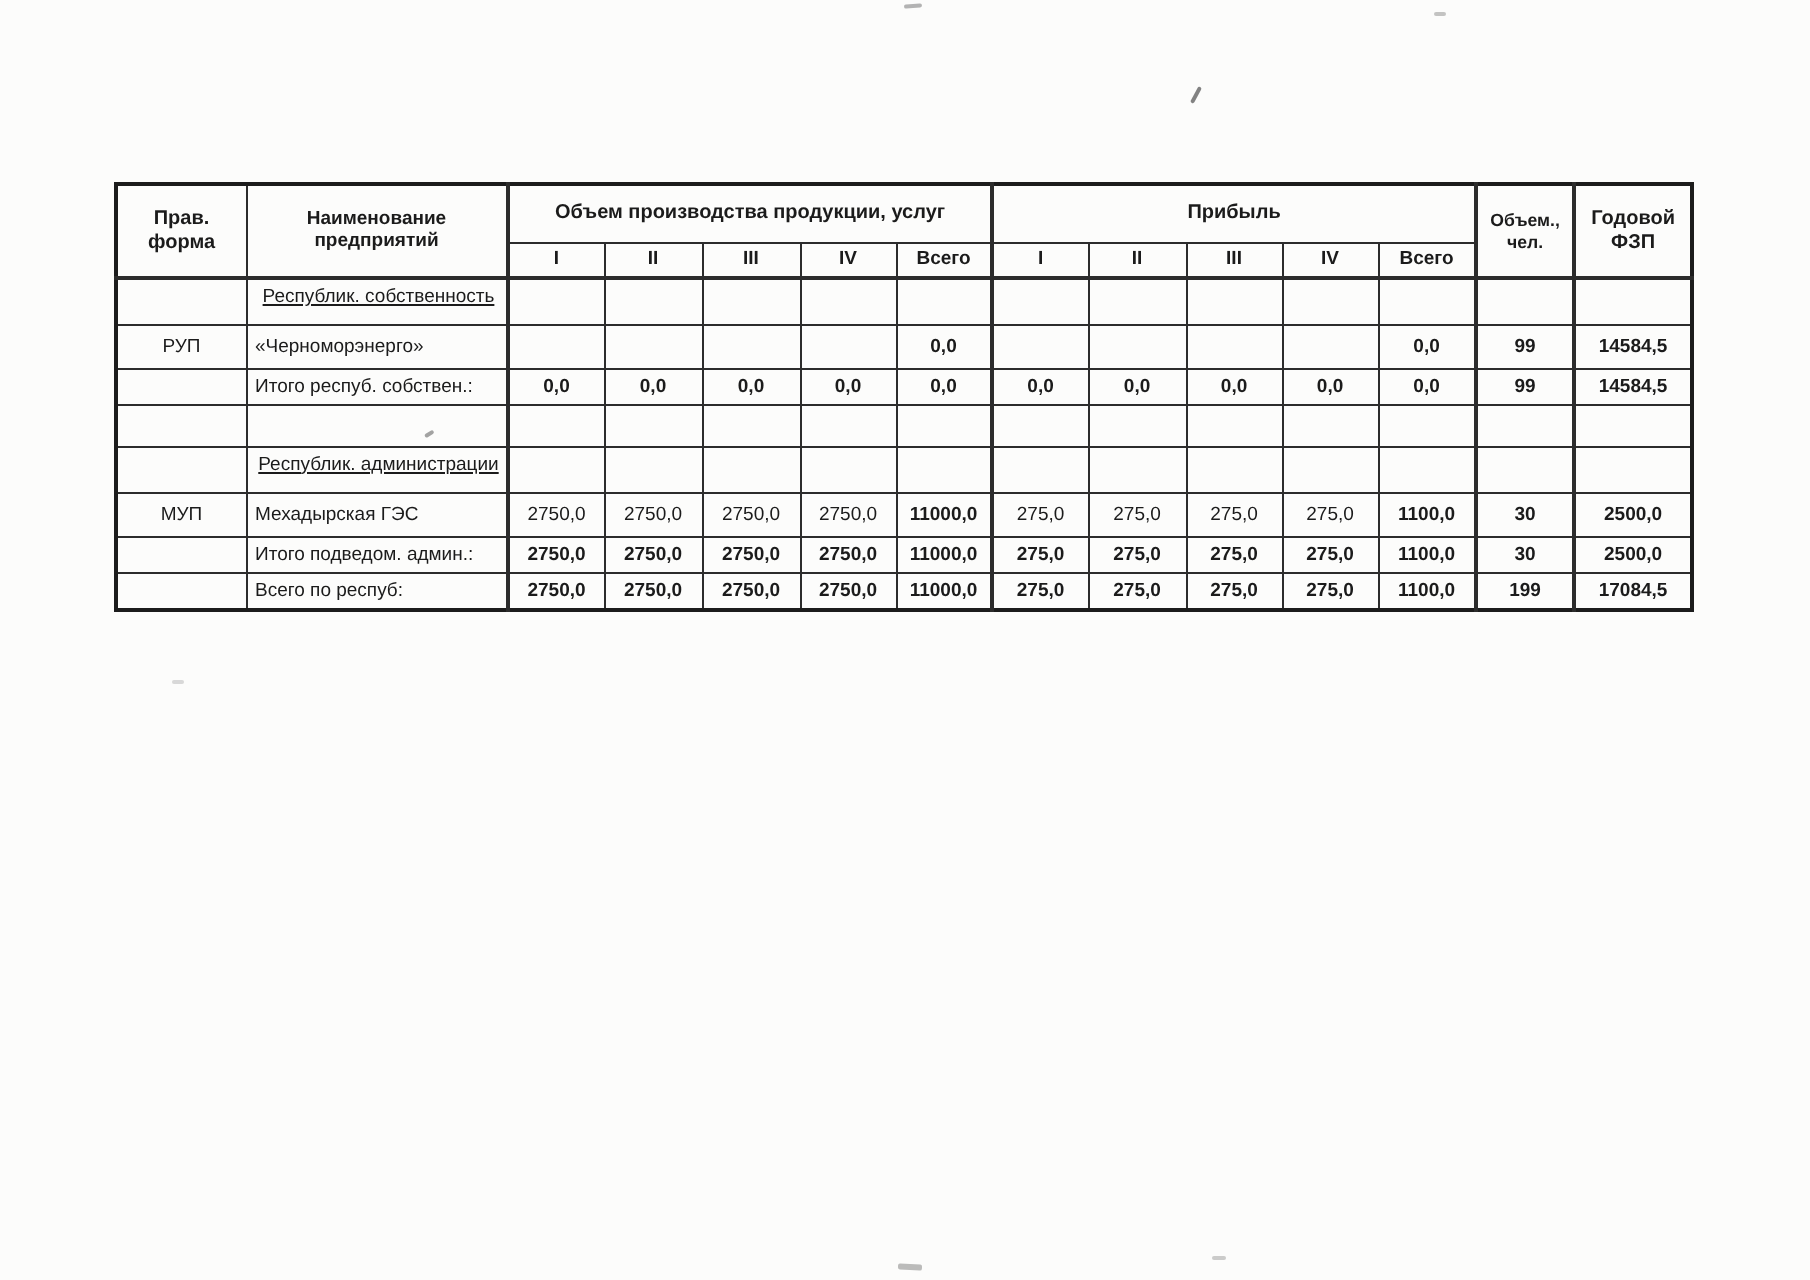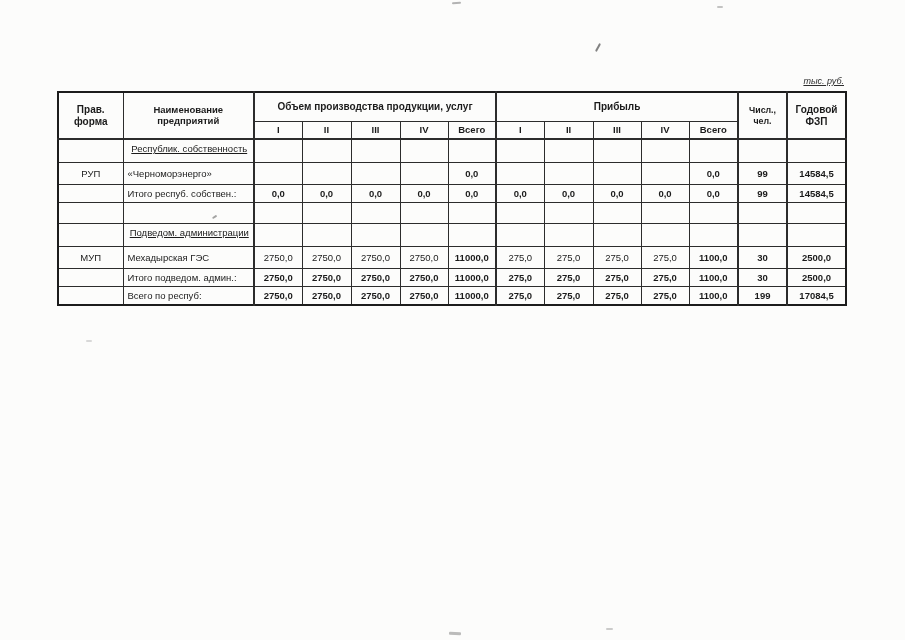--- a/index.html
+++ b/index.html
@@ -49,21 +49,20 @@
   .sp-pen{left:212px;top:216px;width:5px;height:1.5px;transform:rotate(-32deg);opacity:.55;}
   .sp-dash{left:86px;top:340px;width:6px;height:1.5px;opacity:.22;}
   .sp-bot1{left:449px;top:632px;width:12px;height:3px;opacity:.4;transform:rotate(3deg);}
   .sp-bot2{left:606px;top:628px;width:7px;height:2px;opacity:.3;}
 </style>
 </head>
 <body>
 
 <div class="sheet">
 
-  <div class="units">тыс. руб.</div>
 
   <span class="mark tick"></span>
   <span class="mark sp-top1"></span>
   <span class="mark sp-top2"></span>
   <span class="mark sp-pen"></span>
   <span class="mark sp-dash"></span>
   <span class="mark sp-bot1"></span>
   <span class="mark sp-bot2"></span>
 
   <table class="report">
@@ -82,21 +81,21 @@
         <col style="width:49px">
       <col style="width:49px">
         <col style="width:59px">
     </colgroup>
     <thead>
       <tr class="h1">
         <th rowspan="2">Прав. форма</th>
         <th rowspan="2" class="th-name br2">Наименование предприятий</th>
         <th colspan="5" class="br2">Объем производства продукции, услуг</th>
         <th colspan="5" class="br2">Прибыль</th>
-        <th rowspan="2" class="th-staff br2">Числ., чел.</th>
+        <th rowspan="2" class="th-staff br2">Объем., чел.</th>
         <th rowspan="2">Годовой ФЗП</th>
       </tr>
       <tr class="h2">
         <th>I</th>
         <th>II</th>
         <th>III</th>
         <th>IV</th>
         <th class="br2">Всего</th>
         <th>I</th>
         <th>II</th>
@@ -165,21 +164,21 @@
           <td class="c-val"></td>
           <td class="c-val"></td>
           <td class="c-val"></td>
           <td class="c-val"></td>
           <td class="c-val br2"></td>
           <td class="c-val br2"></td>
           <td class="c-val"></td>
         </tr>
         <tr class="section">
           <td class="c-form"></td>
-          <td class="c-name section-label br2"><span class="u">Подведом. администрации</span></td>
+          <td class="c-name section-label br2"><span class="u">Республик. администрации</span></td>
           <td class="c-val"></td>
           <td class="c-val"></td>
           <td class="c-val"></td>
           <td class="c-val"></td>
           <td class="c-val br2"></td>
           <td class="c-val"></td>
           <td class="c-val"></td>
           <td class="c-val"></td>
           <td class="c-val"></td>
           <td class="c-val br2"></td>

